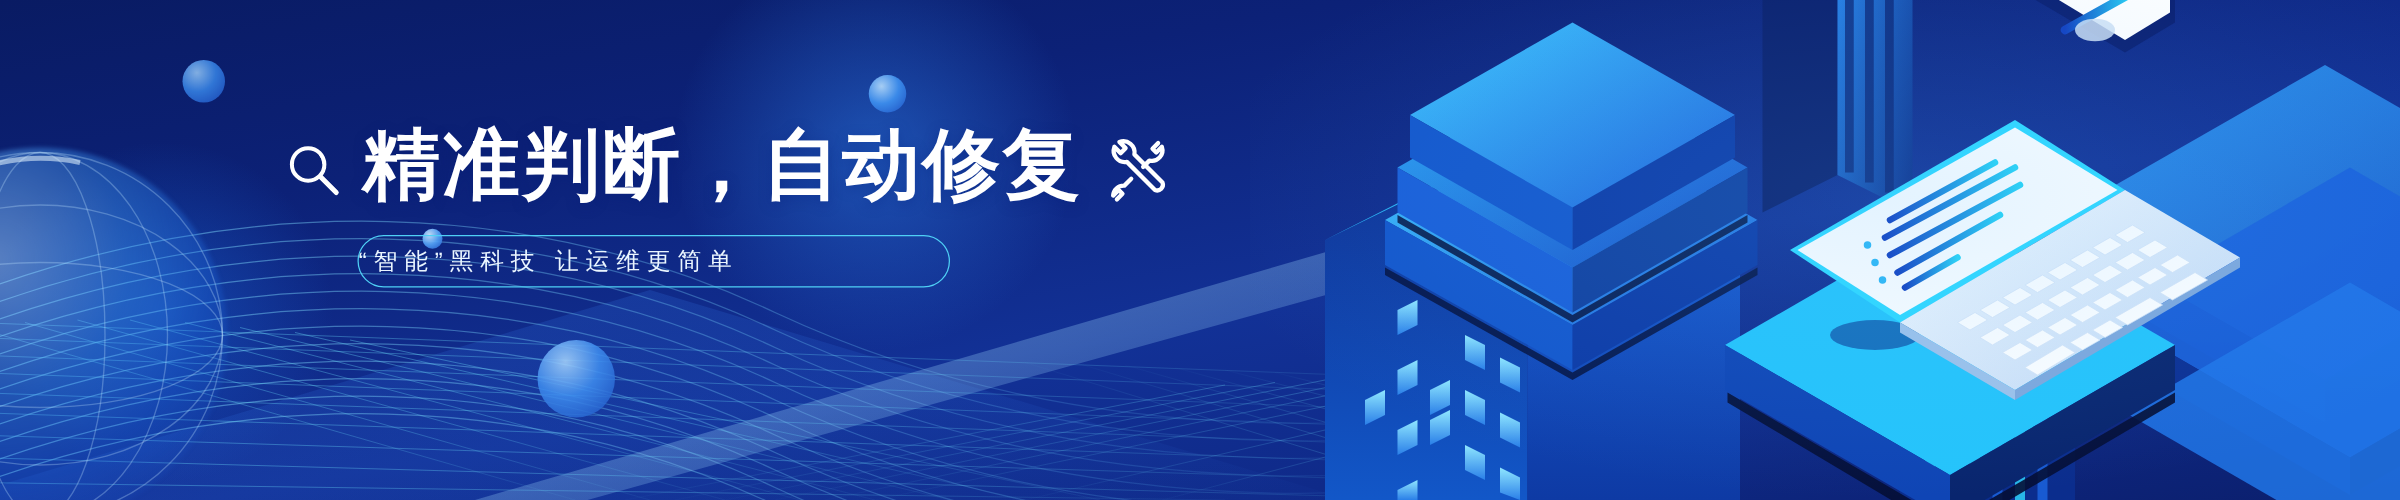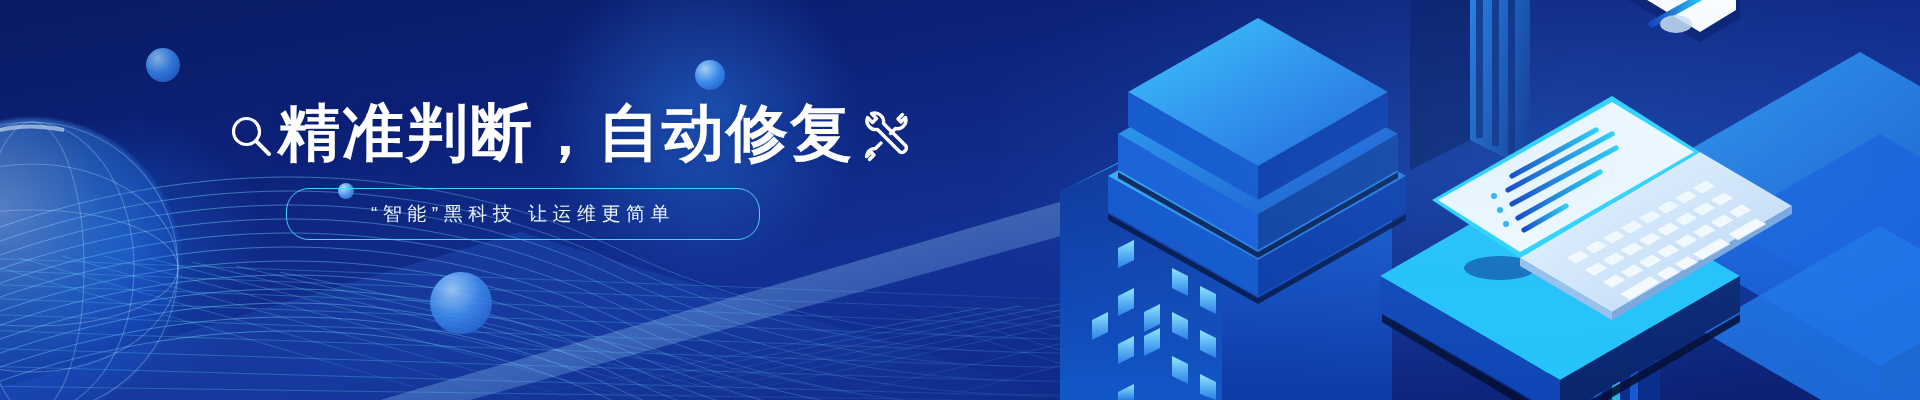--- a/index.html
+++ b/index.html
@@ -44,42 +44,42 @@
            background:radial-gradient(circle at 34% 30%, #cfe8ff 0%, #54a2f6 50%, #1f57c9 100%); opacity:.92; }
   .orb-d { left:430px; top:272px; width:62px; height:62px;
            background:radial-gradient(circle at 36% 28%, #a9d7ff 0%, #3f8ef0 46%, #1b4fc0 100%); opacity:.85; filter:blur(.6px);}
 
   
   .copy {
     position:absolute; left:228px; top:96px;
     width:640px;
   }
   .headline {
-    display:flex; align-items:center; gap:4px;
+    display:flex; align-items:center; gap:16px;
     height:74px;
   }
   .mag-icon { flex:0 0 auto; width:46px; height:46px; margin-top:6px; }
   .wrench-icon { flex:0 0 auto; width:56px; height:56px; margin-top:2px; }
 
   .headline-text {
     color:#ffffff;
     font-size:62px;
     line-height:70px;
     font-weight:bold;
     letter-spacing:2px;
     white-space:nowrap;
     text-shadow:0 2px 10px rgba(0,30,120,.35);
   }
 
   .pill {
     margin-top:18px; margin-left:58px;
-    width:474px; height:52px;
+    width:474px; height:42px;
     border:1.6px solid #4fd0f5;
     border-radius:23px;
-    display:flex; align-items:center; justify-content:center;
+    display:flex; align-items:center; 
   }
   .pill-text {
     color:#eaf6ff;
     font-size:19px;
     letter-spacing:5.5px;
     white-space:nowrap;
   }
 
   
   .illus { position:absolute; right:0; top:0; width:920px; height:400px; }

